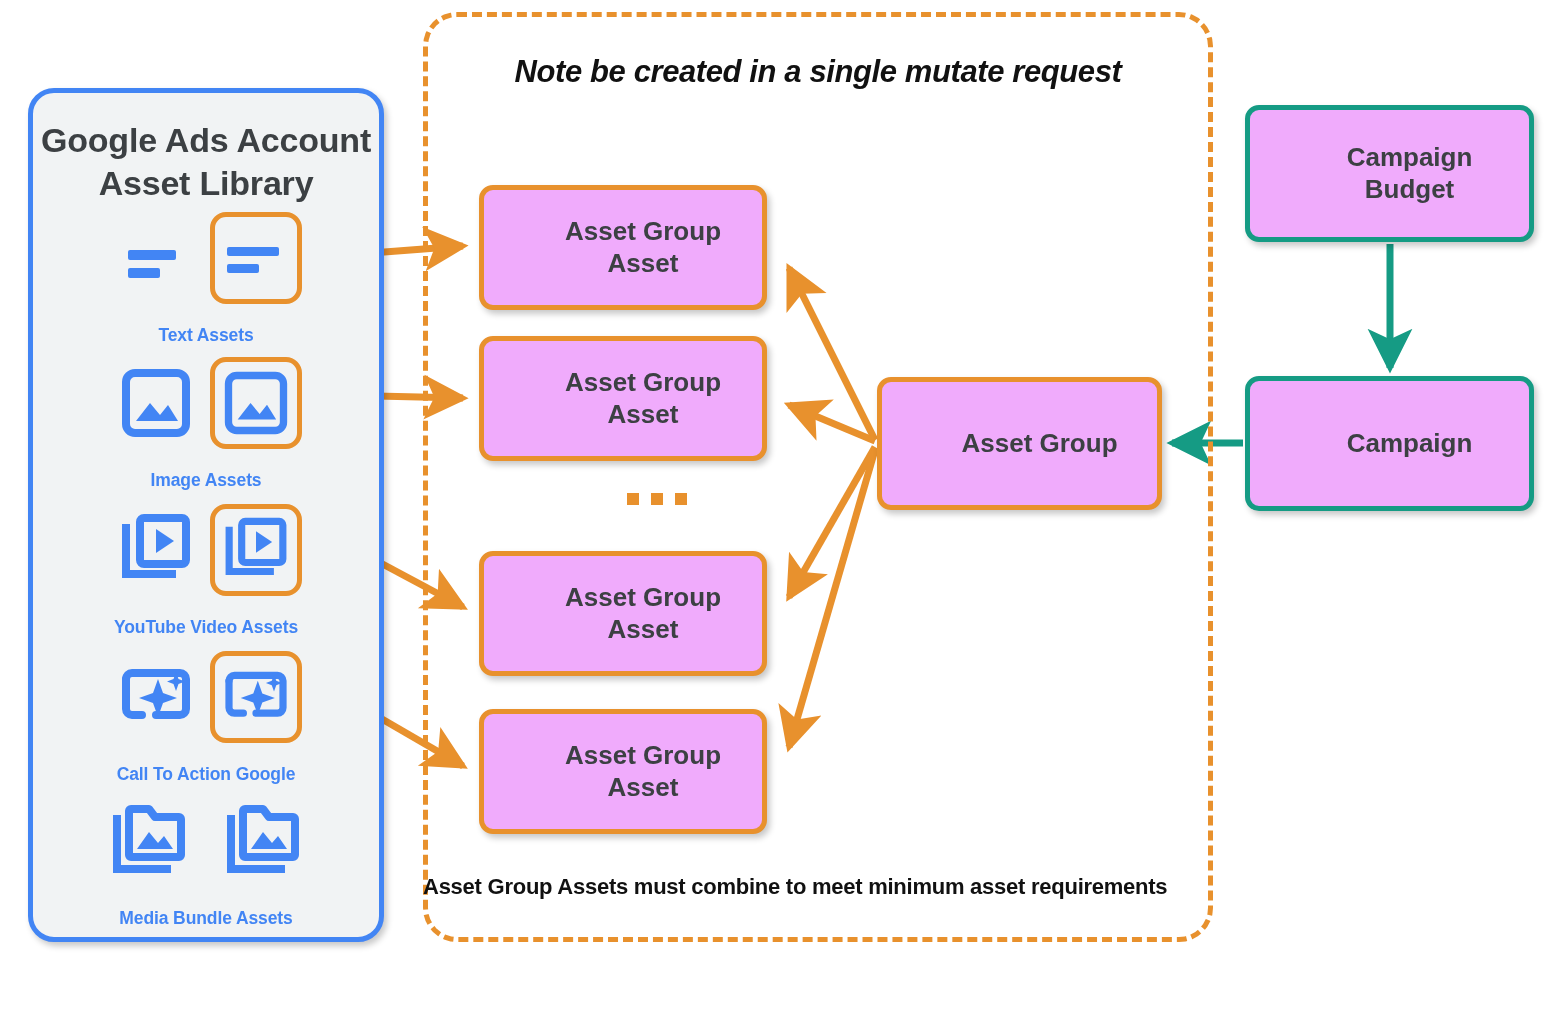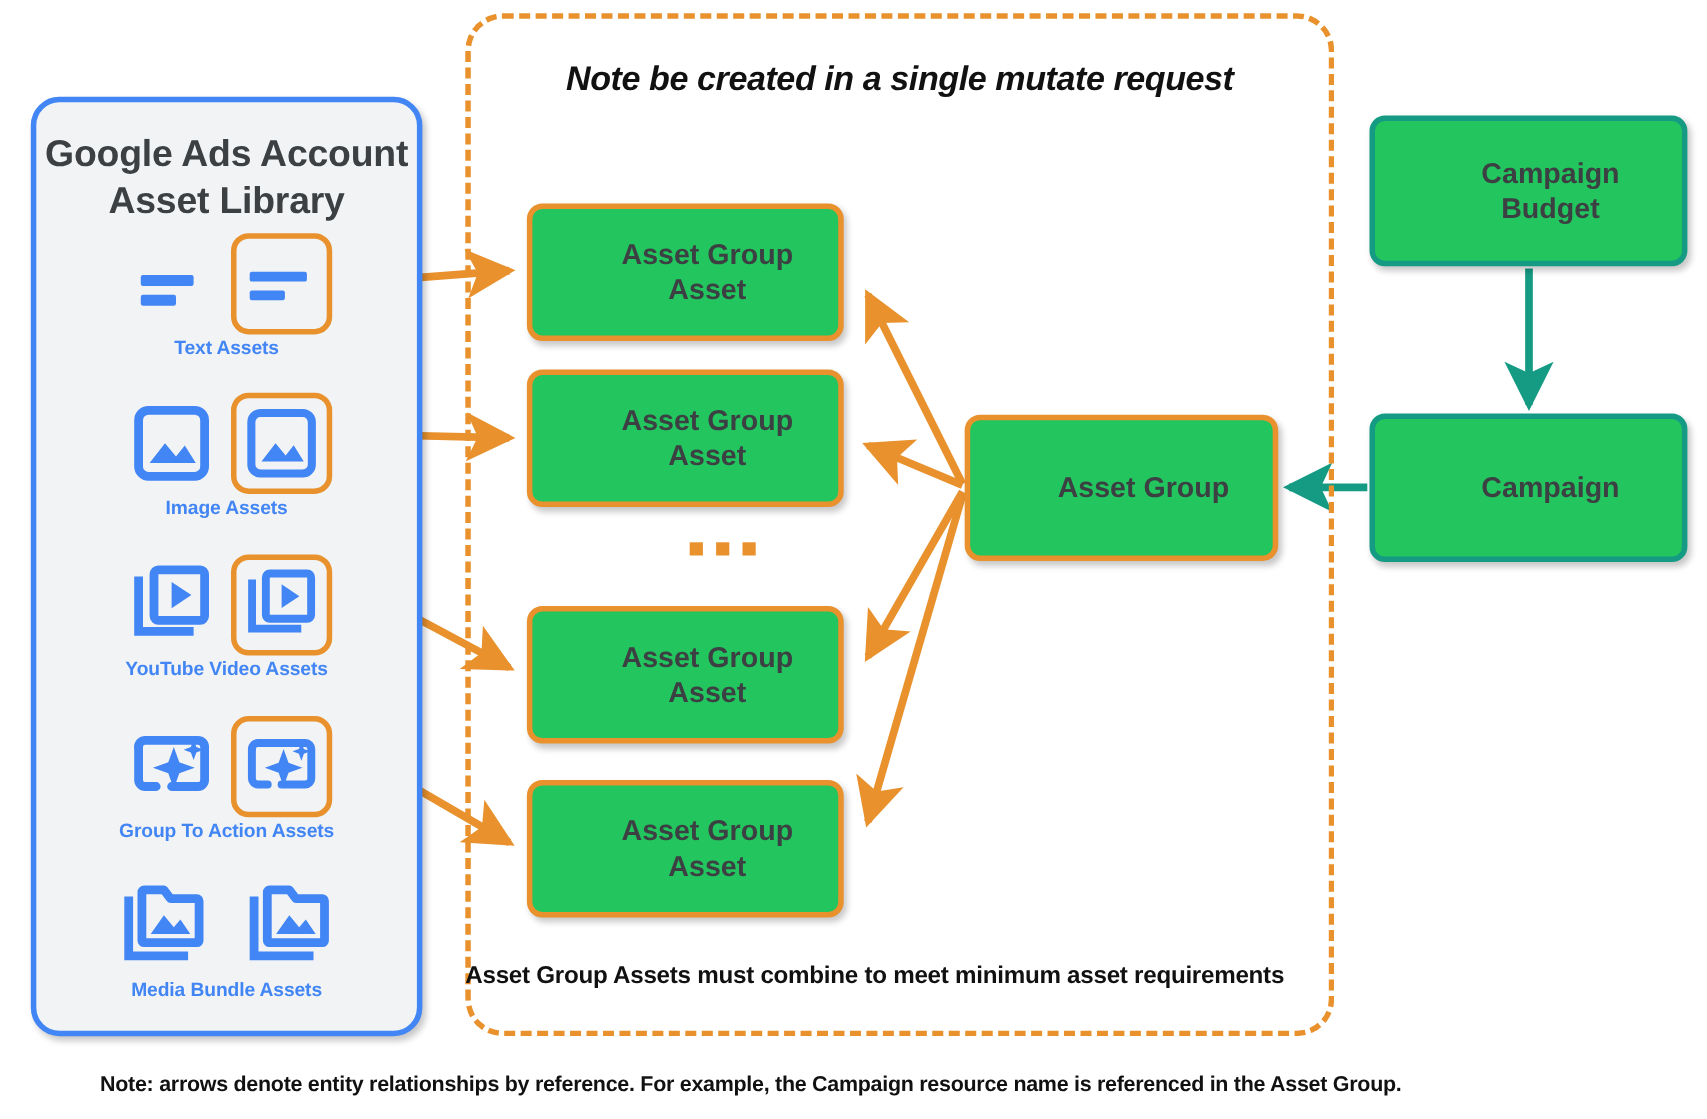--- a/index.html
+++ b/index.html
@@ -63,21 +63,21 @@
     display: flex;
     align-items: center;
     justify-content: center;
     gap: 8px;
   }
   .asset-label {
     text-align: center;
     font-size: 17.5px;
     font-weight: bold;
     color: #4285f4;
-    margin-top: 0;
+    margin-top: 19px;
     letter-spacing: -0.1px;
   }
   .icon-box {
     width: 92px;
     height: 92px;
     display: flex;
     align-items: center;
     justify-content: center;
     box-sizing: border-box;
   }
@@ -120,21 +120,21 @@
     text-align: left;
     font-size: 22px;
     font-weight: bold;
     color: #111111;
     letter-spacing: -0.25px;
   }
 
   
   .node {
     position: absolute;
-    background: #22c55e;
+    background: #f0abfc;
     border-radius: 14px;
     box-sizing: border-box;
     display: flex;
     align-items: center;
     justify-content: center;
     text-align: center;
     color: #3c4043;
     font-weight: bold;
     box-shadow: 3px 4px 6px rgba(0,0,0,0.22);
     line-height: 1.22;
@@ -316,21 +316,21 @@
         </div>
         <div class="icon-box highlighted">
           <svg width="72" height="58" viewBox="0 0 80 64">
             <path d="M10 14 a6 6 0 0 1 6 -6 H64 a6 6 0 0 1 6 6 V44 a6 6 0 0 1 -6 6 H40" fill="none" stroke="#4285f4" stroke-width="8" stroke-linecap="round"></path>
             <path d="M10 14 V44 a6 6 0 0 0 6 6 H26" fill="none" stroke="#4285f4" stroke-width="8" stroke-linecap="round"></path>
             <path d="M42 52 L47 38 L61 33 L47 28 L42 14 L37 28 L23 33 L37 38 Z" fill="#4285f4"></path>
             <path d="M60 26 L62.5 19 L69 16.5 L62.5 14 L60 7 L57.5 14 L51 16.5 L57.5 19 Z" fill="#4285f4"></path>
           </svg>
         </div>
       </div>
-      <div class="asset-label">Group To Action Assets</div>
+      <div class="asset-label">Call To Action Google</div>
     </div>
 
     <div class="asset-row" style="top:700px;">
       <div class="asset-icons" style="gap:22px;">
         <div class="icon-box">
           <svg width="80" height="80" viewBox="0 0 80 80">
             <path d="M8 18 L8 68 L58 68" fill="none" stroke="#4285f4" stroke-width="8" stroke-linecap="square"></path>
             <path d="M22 8 H40 L46 16 H70 a2 2 0 0 1 2 2 V54 a2 2 0 0 1 -2 2 H22 a2 2 0 0 1 -2 -2 V10 a2 2 0 0 1 2 -2 Z" fill="none" stroke="#4285f4" stroke-width="8" stroke-linejoin="round"></path>
             <path d="M28 48 L40 31 L49 42 L55 35 L64 48 Z" fill="#4285f4"></path>
           </svg>
@@ -394,15 +394,14 @@
     <div>
       <div>Campaign</div>
       <div>Budget</div>
     </div>
   </div>
 
   <div class="node teal" id="campaign-node">
     <span>Campaign</span>
   </div>
 
-  <div id="footer-note">Note: arrows denote entity relationships by reference. For example, the Campaign resource name is referenced in the Asset Group.</div>
 
 </div>
 
 </body></html>

